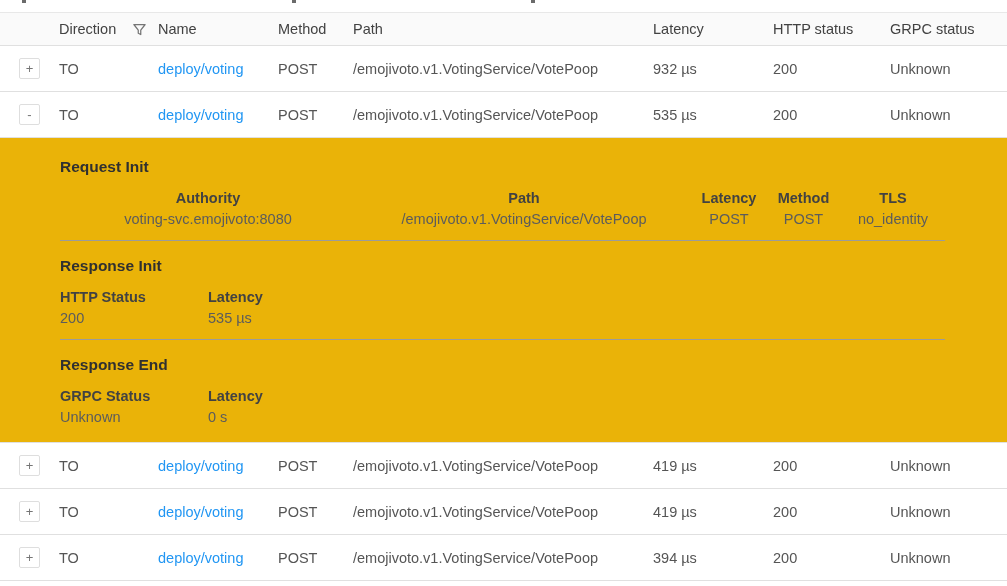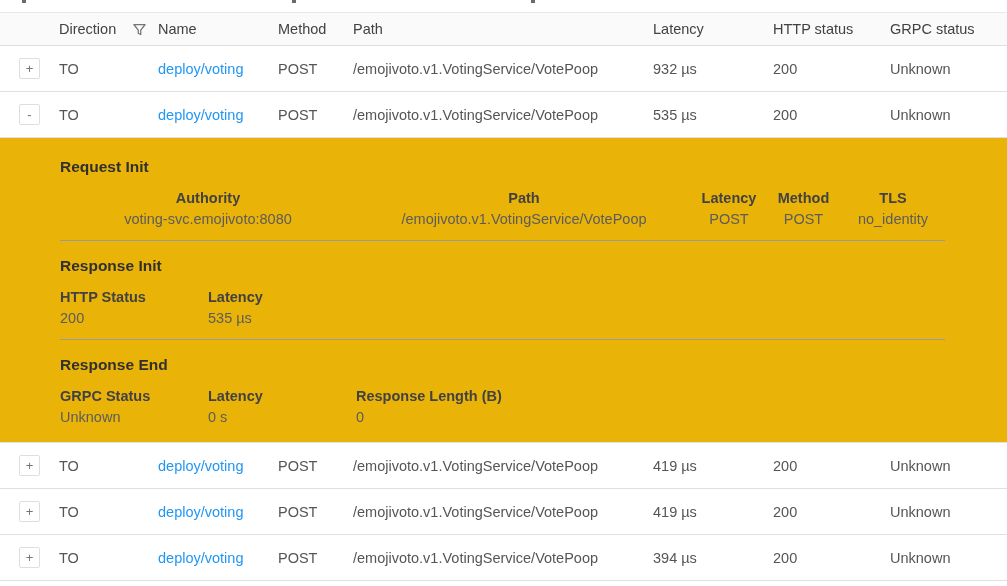--- a/index.html
+++ b/index.html
@@ -153,24 +153,20 @@
         <div class="section-title">Response End</div>
         <div class="fields three">
           <div>
             <div class="field-label">GRPC Status</div>
             <div class="field-value">Unknown</div>
           </div>
           <div>
             <div class="field-label">Latency</div>
             <div class="field-value">0 s</div>
           </div>
-          <div>
-            <div class="field-label">Response Length (B)</div>
-            <div class="field-value">0</div>
-          </div>
         </div>
       </div>
 
     </div>
   </div>
 
   <div class="grid-row trow">
     <div class="cell expander-cell">
       <button class="expand-btn">+</button>
     </div>

